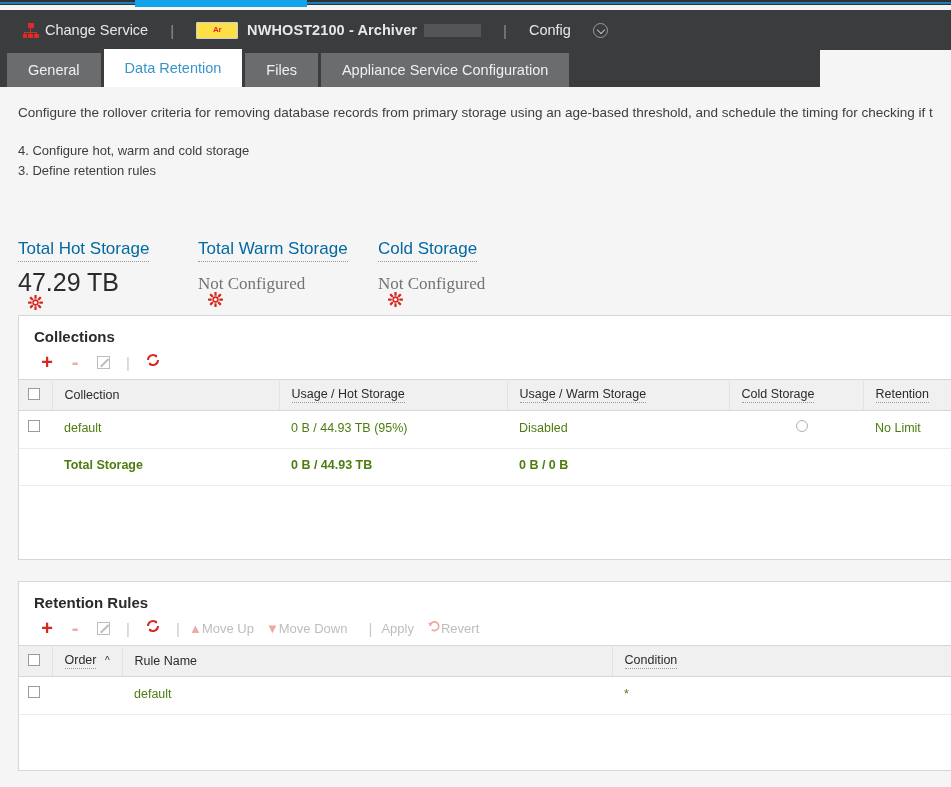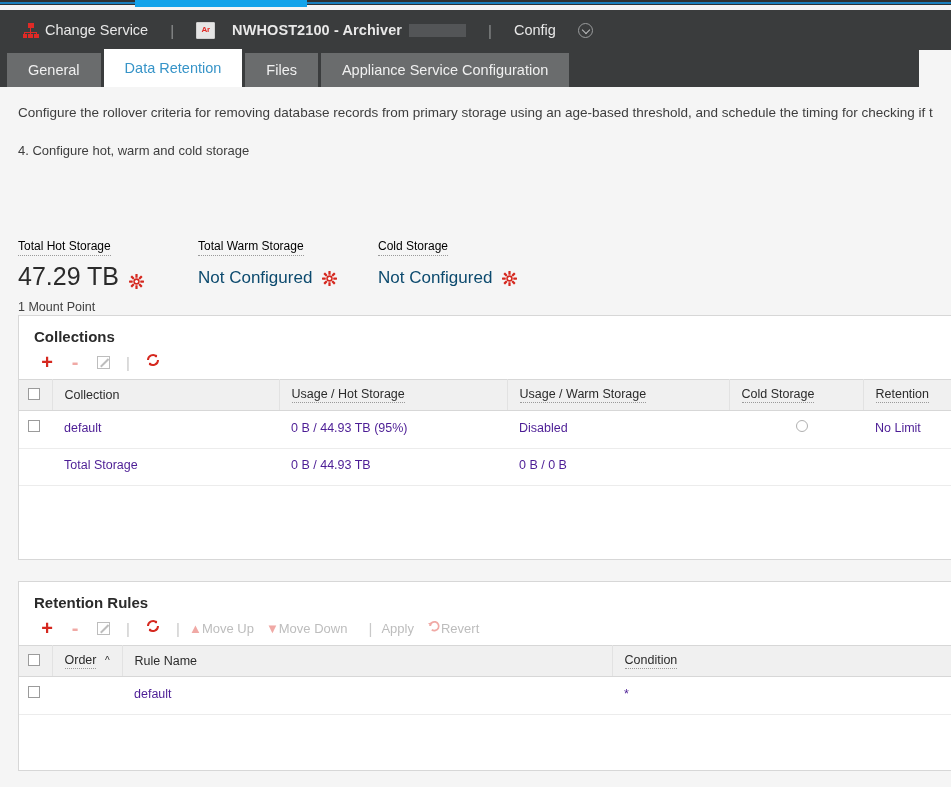--- a/index.html
+++ b/index.html
@@ -51,24 +51,24 @@
   .sitemap-icon .leg2   { width: 1.4px; height: 2px; left: 6.8px; top: 9.5px; }
   .sitemap-icon .leg3   { width: 1.4px; height: 2px; left: 12.6px; top: 9.5px; }
   .sitemap-icon .b1 { width: 4.5px; height: 4px; left: -0.5px; top: 10.5px; }
   .sitemap-icon .b2 { width: 4.5px; height: 4px; left: 5.3px; top: 10.5px; }
   .sitemap-icon .b3 { width: 4.5px; height: 4px; left: 11px; top: 10.5px; }
 
   .hdr-divider {
     color: #8d8f90; font-size: 15px; margin: 0 22px; user-select: none;
   }
   .archiver-icon {
-    width: 19px; height: 17px; border: 1.6px solid #cfcfcf;
-    background: #e5e5e5; border-radius: 1px;
+    width: 42px; height: 17px; border: 1.6px solid #cfcfcf;
+    background: #fde047; border-radius: 1px;
     display: flex; align-items: center; justify-content: center;
-    margin-right: 17px; flex: 0 0 auto;
+    margin-right: 9px; flex: 0 0 auto;
   }
   .archiver-icon span {
     color: #e02a26; font-size: 8px; font-weight: bold;
     line-height: 1; letter-spacing: -0.3px;
   }
   .host-title { font-weight: bold; letter-spacing: 0.1px; }
   .redact-block {
     width: 57px; height: 13px; background: #535557;
     margin-left: 7px; flex: 0 0 auto;
   }
@@ -79,21 +79,21 @@
   }
   .chev-circle::after {
     content: ""; position: absolute; left: 3.7px; top: 3.9px;
     width: 5px; height: 5px;
     border-right: 1.5px solid #bcbebf; border-bottom: 1.5px solid #bcbebf;
     transform: rotate(45deg);
   }
 
   
   .tab-strip {
-    position: absolute; top: 45px; left: 0; width: 919px; height: 42px;
+    position: absolute; top: 45px; left: 0; width: 820px; height: 42px;
     background: #3a3c3d;
     display: flex; align-items: flex-end; text-align: center;
   }
   .tab {
     height: 34px; padding: 0 21px;
     display: flex; align-items: center; justify-content: center;
     background: #6a6c6d; color: #f0f0f0; font-size: 14.5px;
     margin-right: 3px; white-space: nowrap; cursor: pointer;
   }
   .tab.first { margin-left: 7px; }
@@ -115,32 +115,32 @@
     font-size: 13px; color: #3d3d3d; line-height: 19.5px;
   }
 
   
   .storage-row { position: absolute; top: 120px; left: 18px; width: 700px; }
   .storage-block { position: absolute; top: 0; }
   .sb1 { left: 0; }
   .sb2 { left: 180px; }
   .sb3 { left: 360px; }
   .storage-label {
-    font-size: 12px; color: #000000;
+    font-size: 17px; color: #0369a1;
     border-bottom: 1px dotted #9a9a9a;
     display: inline-block; padding-bottom: 2px; margin-top: 32px;
   }
   .storage-value-row {
-    display: flex; align-items: flex-end; margin-top: 8px;
+    display: flex; align-items: flex-start; margin-top: 8px; flex-direction: column;
   }
   .storage-value-big {
     font-size: 25px; color: #2b2b2b; font-weight: 400; line-height: 1;
   }
   .storage-value-grey {
-    font-size: 17px; color: #0c4a6e; line-height: 1;
+    font-size: 17px; color: #737373; line-height: 1; font-family: Liberation Serif, serif;
   }
   .gear {
     position: relative; width: 15px; height: 15px;
     margin-left: 10px; flex: 0 0 auto;
   }
   .gear svg { display: block; }
   .mount-point {
     margin-top: 11px; font-size: 12.5px; color: #404040;
   }
 
@@ -193,34 +193,34 @@
   table.grid th {
     background: #f0f0f0; border-top: 1px solid #d7d7d7;
     border-bottom: 1px solid #d7d7d7; border-right: 1px solid #e2e2e2;
     font-size: 12.5px; font-weight: normal; color: #2b2b2b;
     text-align: left; padding: 7px 0 7px 12px; height: 31px;
     vertical-align: middle;
   }
   table.grid th.chk-col { width: 33px; padding-left: 9px; }
   table.grid td {
     border-bottom: 1px solid #ececec;
-    font-size: 12.5px; color: #4c1d95;
+    font-size: 12.5px; color: #4d7c0f;
     padding: 9px 0 13px 12px; height: 37px; vertical-align: middle;
   }
   table.grid td.chk-col { padding-left: 9px; }
   .hdr-dotted {
     border-bottom: 1px dotted #9a9a9a; display: inline-block;
     padding-bottom: 1px;
   }
   .chk {
     width: 12px; height: 12px; border: 1px solid #9b9b9b;
     background: #fff; display: inline-block; cursor: pointer;
   }
   .total-row td {
-    font-weight: normal; border-bottom: 1px solid #ececec;
+    font-weight: bold; border-bottom: 1px solid #ececec;
   }
   .radio-circle {
     width: 12px; height: 12px; border-radius: 50%;
     border: 1.3px solid #b0b0b0; background: #fff;
     display: inline-block; cursor: pointer;
   }
   .sort-caret { font-size: 10px; margin-left: 5px; color: #2b2b2b; }
 </style>
 </head>
 <body>
@@ -270,20 +270,21 @@
   <div class="tab">Files</div>
   <div class="tab">Appliance Service Configuration</div>
 </div>
 
 <div class="content">
 
   <div class="desc">Configure the rollover criteria for removing database records from primary storage using an age-based threshold, and schedule the timing for checking if t</div>
 
   <div class="steps">
     <div>4. Configure hot, warm and cold storage</div>
+    <div>3. Define retention rules</div>
   </div>
 
   <div class="storage-row">
 
     <div class="storage-block sb1">
       <div class="storage-label">Total Hot Storage</div>
       <div class="storage-value-row">
         <span class="storage-value-big">47.29 TB</span>
         <span class="gear">
           <svg width="15" height="15" viewBox="0 0 16 16">

